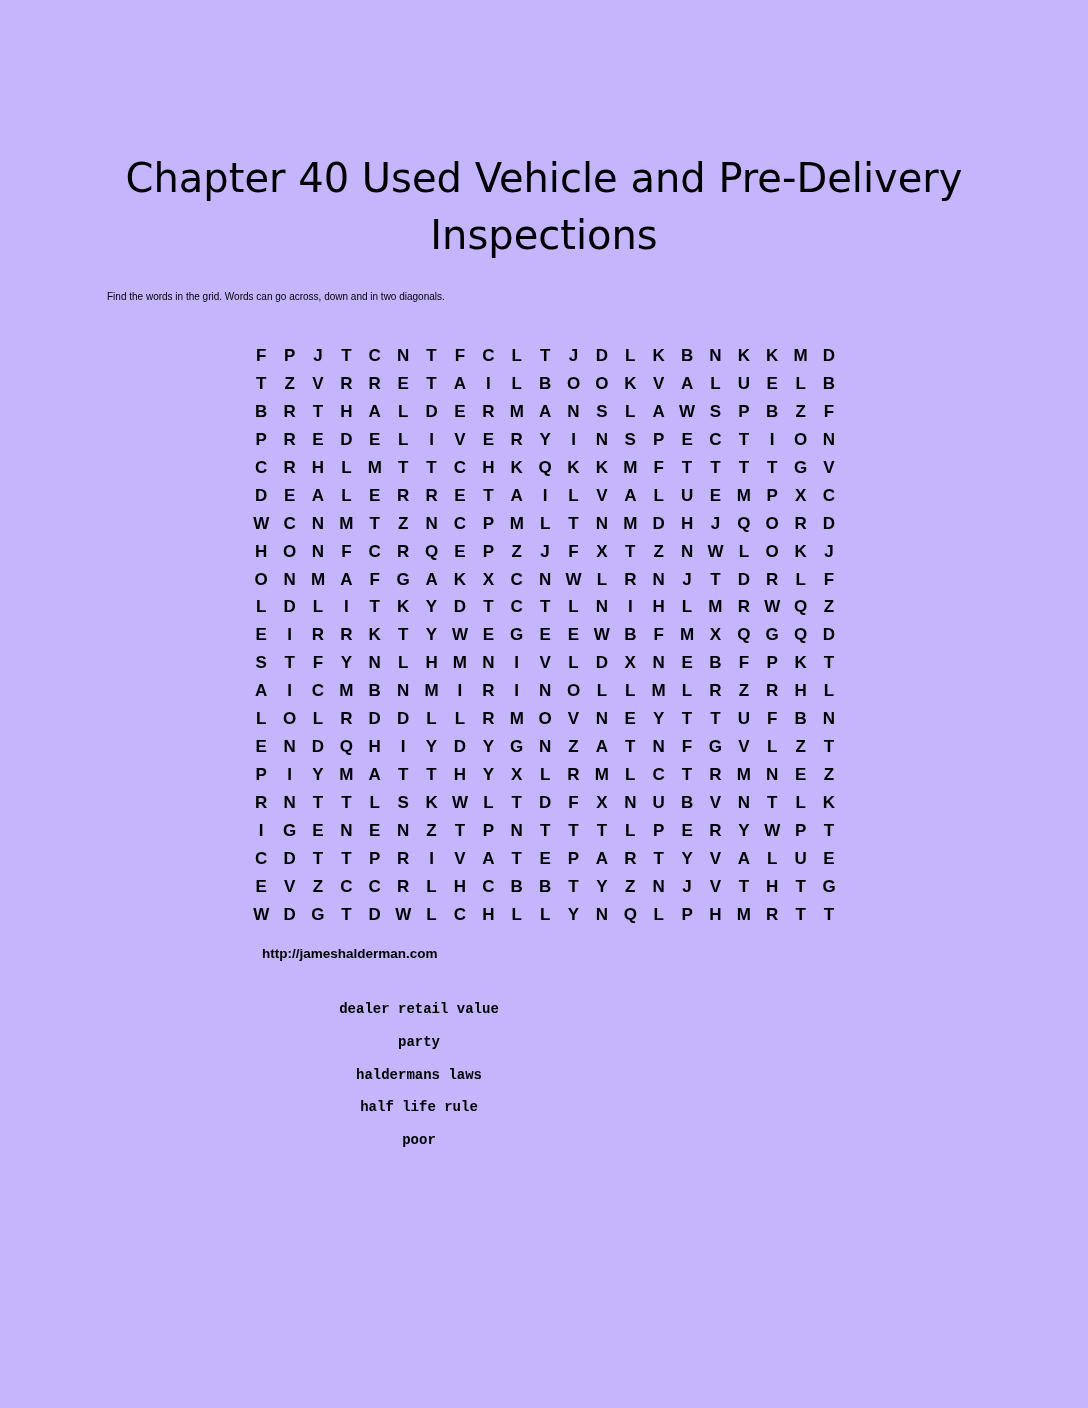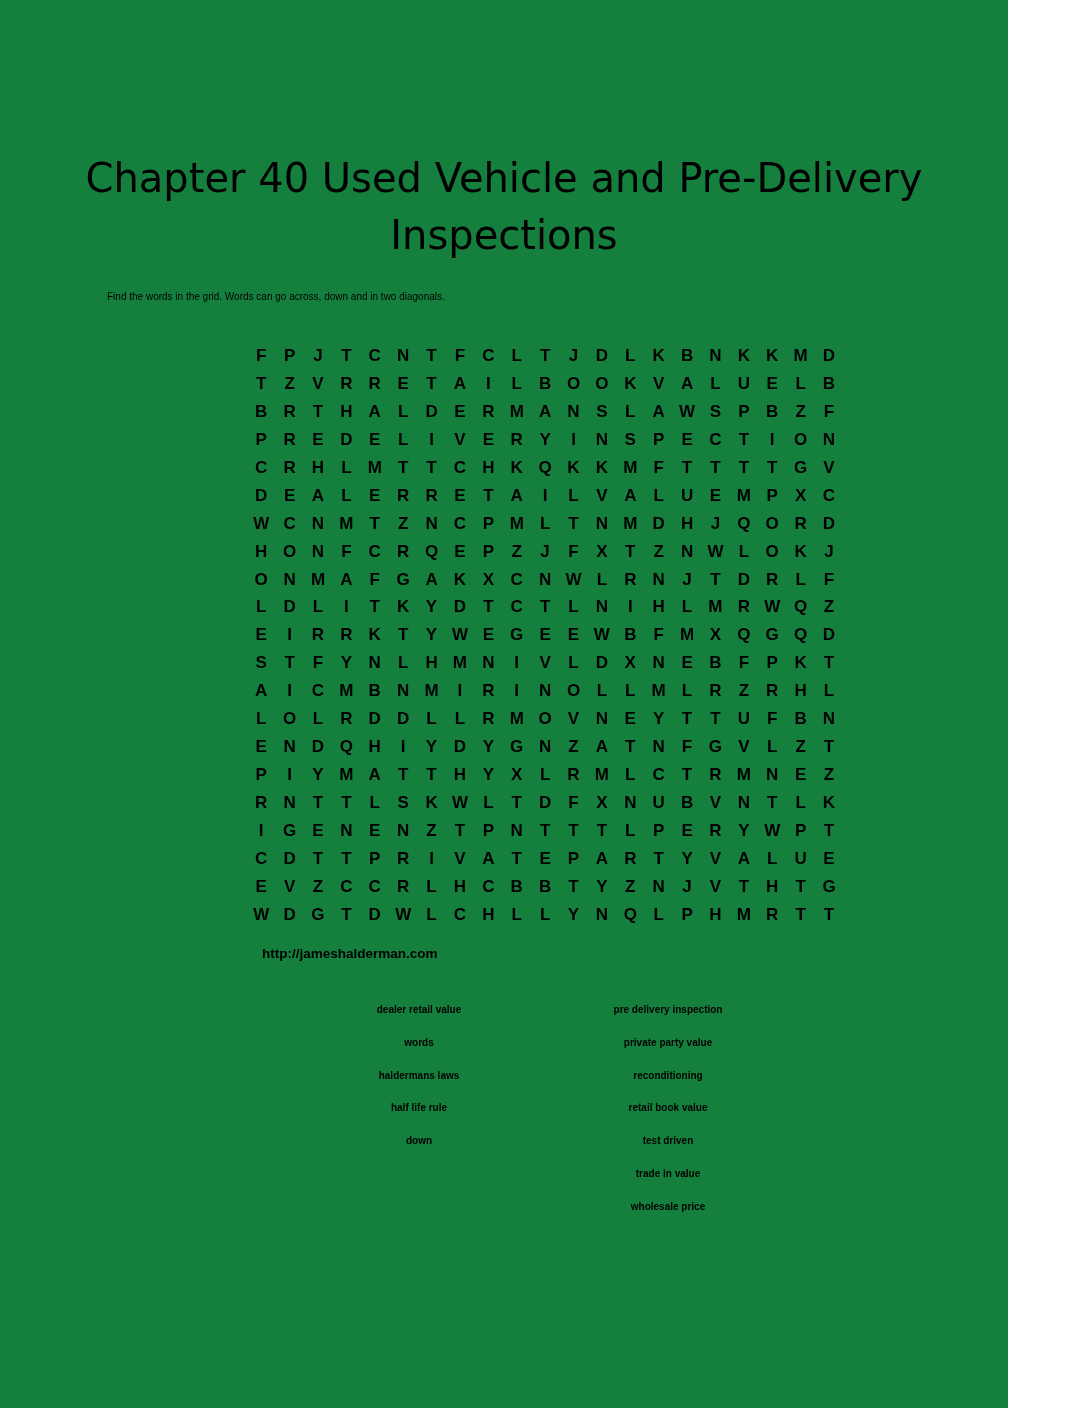--- a/index.html
+++ b/index.html
@@ -1,20 +1,20 @@
 <!DOCTYPE html>
 <html><head>
 <meta charset="utf-8">
 <style>
   html, body { margin: 0; padding: 0; background: #ffffff; }
   .page {
     position: relative;
-    width: 1008px;
+    width: 1088px;
     height: 1408px;
-    background: #15803d;
+    background: #c4b5fd;
     color: #000000;
     font-family: "Liberation Sans", sans-serif;
     overflow: hidden;
   }
   .title {
     position: absolute;
     top: 150px;
     left: 50%;
     transform: translateX(-50%);
     width: 1040px;
@@ -60,22 +60,23 @@
     position: absolute;
     top: 1002px;
     width: 300px;
     text-align: center;
   }
   .word-col.left  { left: 269px; }
   .word-col.right { left: 518px; }
   .word {
     height: 32.8px;
     font-weight: 700;
-    font-size: 10px;
+    font-size: 14px;
     line-height: 15px;
+    font-family: Liberation Mono, monospace;
   }
 </style>
 </head>
 <body>
 
 <div class="page">
 
   <div class="title">
     <div>Chapter 40 Used Vehicle and Pre-Delivery</div>
     <div>Inspections</div>
@@ -524,28 +525,19 @@
       <div class="cell">M</div>
       <div class="cell">R</div>
       <div class="cell">T</div>
       <div class="cell">T</div>
     </div>
 
   <div class="source-url">http://jameshalderman.com</div>
 
   <div class="word-col left">
       <div class="word">dealer retail value</div>
-      <div class="word">words</div>
+      <div class="word">party</div>
       <div class="word">haldermans laws</div>
       <div class="word">half life rule</div>
-      <div class="word">down</div>
+      <div class="word">poor</div>
     </div>
-  <div class="word-col right">
-      <div class="word">pre delivery inspection</div>
-      <div class="word">private party value</div>
-      <div class="word">reconditioning</div>
-      <div class="word">retail book value</div>
-      <div class="word">test driven</div>
-      <div class="word">trade in value</div>
-      <div class="word">wholesale price</div>
-    </div>
 
 </div>
 
 </body></html>

